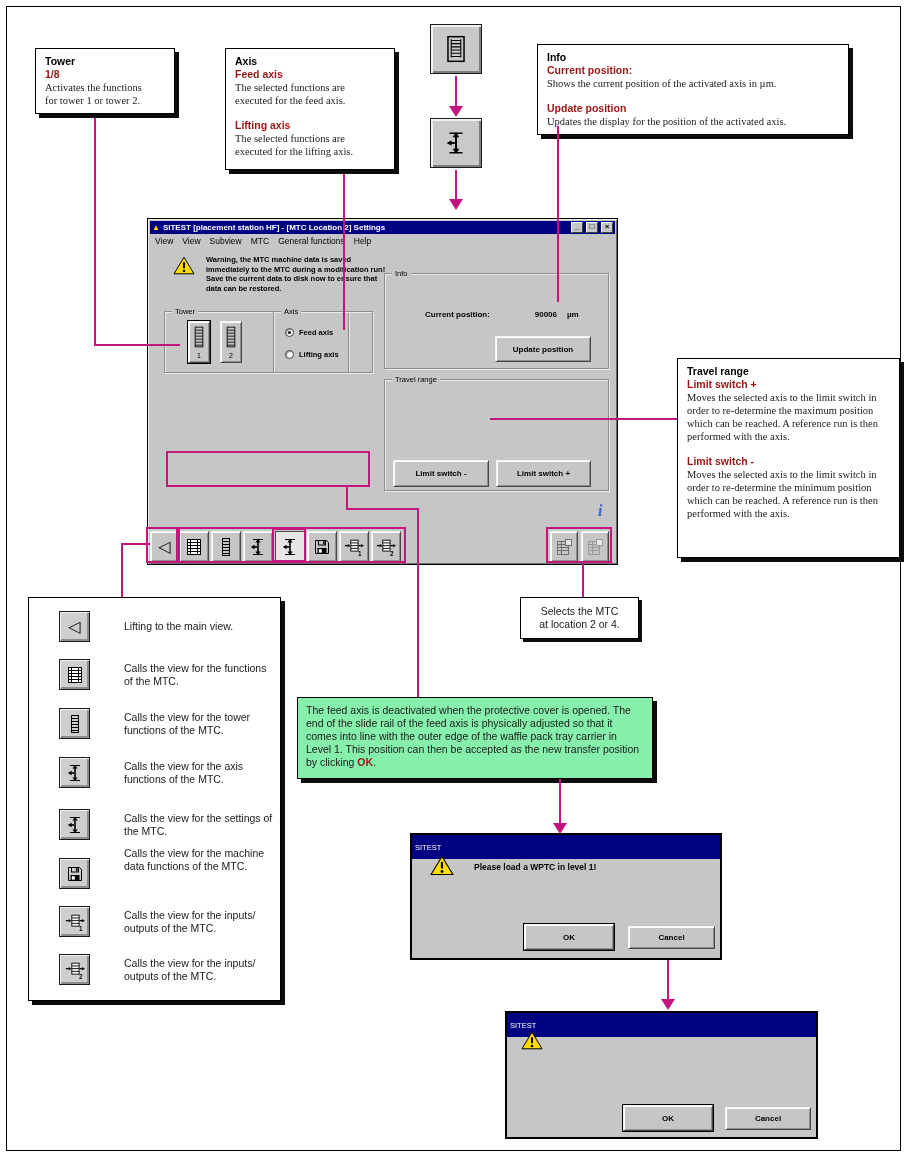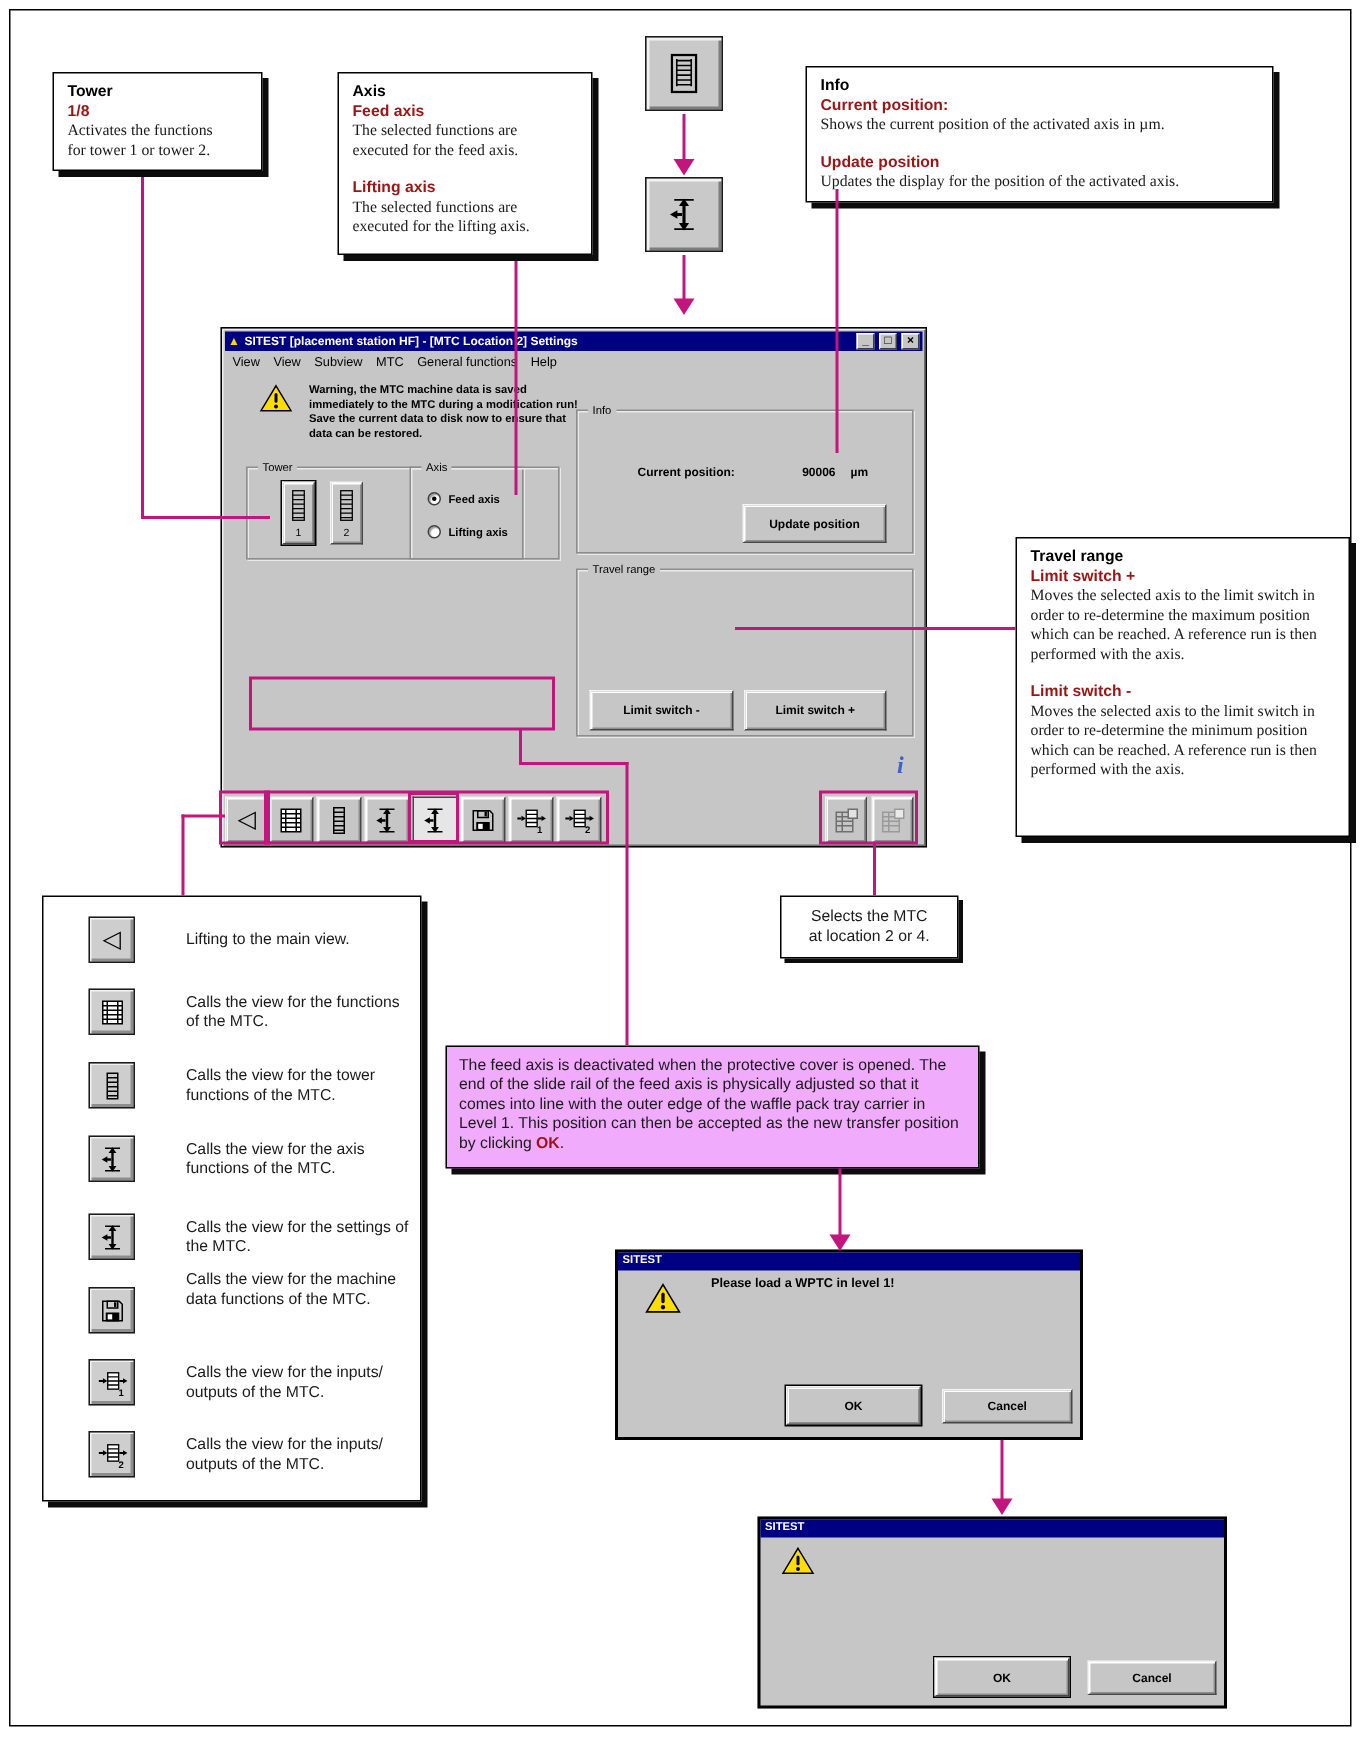--- a/index.html
+++ b/index.html
@@ -51,26 +51,26 @@
   .backgl { font-size:16px; line-height:16px; color:#000; }
   .infoi { position:absolute; font-family:"Liberation Serif", serif; font-style:italic; font-weight:bold; font-size:16px; color:#3f62c9; }
 
   
   .legend { position:absolute; left:28px; top:597px; width:253px; height:404px; background:#fff; border:1px solid #000; box-shadow:4px 4px 0 #0c0c0c; }
   .lrow-ic { position:absolute; left:30px; width:31px; height:31px; background:#cecece; border:1px solid #1a1a1a; box-shadow:inset 1px 1px 0 #f2f2f2, inset -2px -2px 0 #8d8d8d; display:flex; align-items:center; justify-content:center; }
   .lrow-tx { position:absolute; left:95px; font-size:10.5px; line-height:13px; white-space:pre-line; color:#1a1a1a; }
 
   
   .dlg { position:absolute; background:var(--wbg,#c6c6c6); border:2px solid #000; }
-  .tb2 { height:12px; background:var(--tbar,#000082); color:#fff; font-size:7.5px; font-weight:bold; display:flex; padding:0 3px; }
+  .tb2 { height:12px; background:var(--tbar,#000082); color:#fff; font-size:7.5px; font-weight:normal; display:flex; align-items:center; padding:12px 3px; }
   .dmsg { position:absolute; font-size:8.5px; font-weight:bold; white-space:pre-line; line-height:11.5px; color:#000; }
   .dbtn { position:absolute; background:var(--wbg,#c6c6c6); border:1px solid; border-color:#f4f4f4 #474747 #474747 #f4f4f4; box-shadow:inset 1px 1px 0 #fff, inset -1px -1px 0 #8d8d8d; display:flex; align-items:center; justify-content:center; font-size:8px; font-weight:bold; }
   .dbtn.def { box-shadow:0 0 0 1px #000, inset 1px 1px 0 #fff, inset -1px -1px 0 #8d8d8d; }
 
-  .note { position:absolute; left:297px; top:697px; width:356px; height:82px; background:#f0abfc; border:1px solid #000; box-shadow:4px 4px 0 #0c0c0c; padding:6px 8px; font-size:10.5px; line-height:13px; color:#1a1a1a; }
+  .note { position:absolute; left:297px; top:697px; width:356px; height:82px; background:#86efac; border:1px solid #000; box-shadow:4px 4px 0 #0c0c0c; padding:6px 8px; font-size:10.5px; line-height:13px; color:#1a1a1a; }
   .selects { position:absolute; left:520px; top:597px; width:119px; height:42px; background:#fff; border:1px solid #000; box-shadow:3px 3px 0 #0c0c0c; display:flex; align-items:center; justify-content:center; text-align:center; font-size:10.5px; line-height:13px; white-space:pre-line; color:#1a1a1a; }
 </style>
 </head>
 <body>
 
 <div id="canvas">
   <div class="frame"></div>
 
   <div class="co" style="left:35px;top:48px;width:140px;min-height:64px">
     <div class="co-t">Tower</div>
@@ -378,21 +378,21 @@
 
   <div class="dlg" style="left:410px;top:833px;width:312px;height:127px">
     <div class="tb2">
         <span>SITEST</span>
       </div>
     <span class="warn-ic" style="left:18px;top:20px;width:24px;height:21px"><svg viewBox="0 0 22 19" width="100%" height="100%">
           <path d="M11 1.2L21 17.8H1z" fill="#ffdd00" stroke="#000"></path>
           <rect x="10" y="6" width="2" height="6.5" rx="1" fill="#000"></rect>
           <circle cx="11" cy="15" r="1.3" fill="#000"></circle>
         </svg></span>
-    <div class="dmsg" style="left:62px;top:15px;width:230px">Please load a WPTC in level 1!</div>
+    <div class="dmsg" style="left:62px;top:27px;width:230px">Please load a WPTC in level 1!</div>
     <div class="dbtn def" style="left:112px;top:89px;width:90px;height:26px">OK</div>
     <div class="dbtn" style="left:216px;top:91px;width:87px;height:23px">Cancel</div>
   </div>
 
   <div class="dlg" style="left:505px;top:1011px;width:313px;height:128px">
     <div class="tb2">
         <span>SITEST</span>
       </div>
     <span class="warn-ic" style="left:14px;top:18px;width:22px;height:19px"><svg viewBox="0 0 22 19" width="100%" height="100%">
           <path d="M11 1.2L21 17.8H1z" fill="#ffdd00" stroke="#000"></path>

